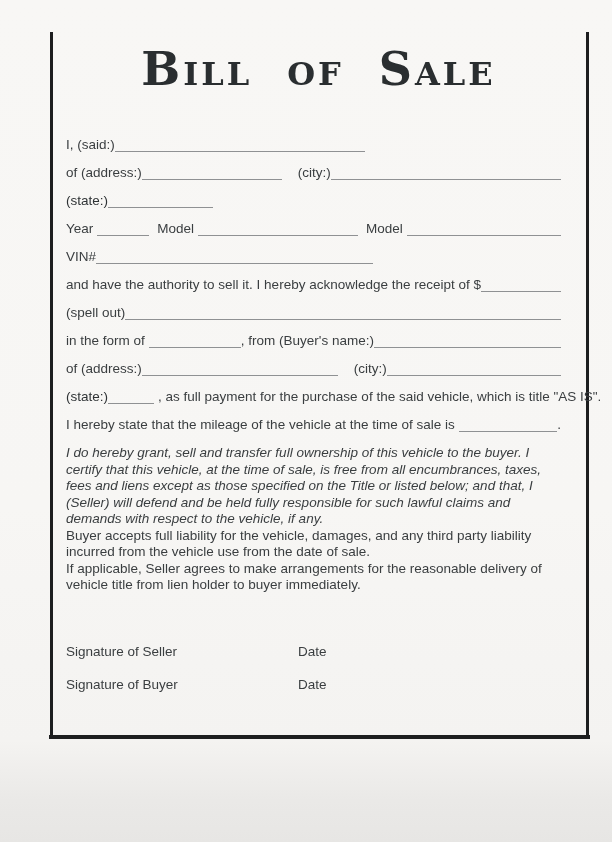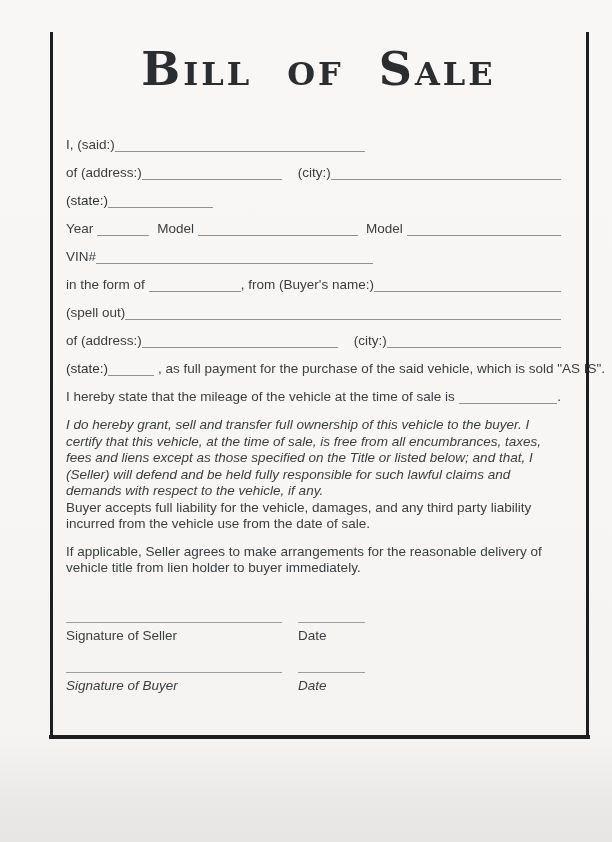--- a/index.html
+++ b/index.html
@@ -61,28 +61,28 @@
   .grow{flex:1 1 auto;}
   .w250{width:250px;} .w140{width:140px;} .w105{width:105px;}
   .w52{width:52px;} .w160{width:160px;} .w277{width:277px;}
   .w92{width:92px;} .w196{width:196px;} .w46{width:46px;}
   .ml4{margin-left:4px;} .ml6{margin-left:16px;} .ml8{margin-left:8px;}
 
   .para{
     line-height:16.5px;
   }
   .para.first{margin-top:6px;font-style:italic;}
-  .para.third{margin-top:11px;}
+  .para.third{}
 
   .sig-row{
     display:flex;gap:16px;
     margin-top:45px;
   }
-  .sig-row.buyer{margin-top:29px;font-style:italic;}
-  .sig-col{display:flex;flex-direction:column;}
+  .sig-row.buyer{margin-top:13px;}
+  .sig-col{display:flex;flex-direction:row;}
   .sig-col.sig{width:216px;}
   .sig-col.date{width:67px;}
   .sig-line{border-top:1.2px solid var(--sigline);height:0;}
   .sig-label{padding-top:5px;font-size:13.5px;color:var(--ink);}
 </style>
 </head>
 <body>
 
 <div class="page">
 
@@ -118,44 +118,48 @@
         <span class="blank w160 ml4"></span>
         <span class="lbl ml8">Model</span>
         <span class="blank grow ml4"></span>
     </div>
 
     <div class="row">
       <span class="lbl">VIN#</span>
         <span class="blank w277"></span>
     </div>
 
+    <div class="row">
+      <span class="lbl">and have the authority to sell it. I hereby acknowledge the receipt of $</span>
+        <span class="blank grow"></span>
+    </div>
+
+    <div class="row">
+      <span class="lbl">(spell out)</span>
+        <span class="blank grow"></span>
+    </div>
 
     <div class="row">
       <span class="lbl">in the form of</span>
         <span class="blank w92 ml4"></span>
         <span class="lbl">, from (Buyer's name:)</span>
-        <span class="blank grow"></span>
-    </div>
-
-    <div class="row">
-      <span class="lbl">(spell out)</span>
         <span class="blank grow"></span>
     </div>
 
     <div class="row">
       <span class="lbl">of (address:)</span>
         <span class="blank w196"></span>
         <span class="lbl ml6">(city:)</span>
         <span class="blank grow"></span>
     </div>
 
     <div class="row">
       <span class="lbl bold">(state:)</span>
         <span class="blank w46"></span>
-        <span class="lbl ml4">, as full payment for the purchase of the said vehicle, which is sold "AS IS".</span>
+        <span class="lbl ml4">, as full payment for the purchase of the said vehicle, which is title "AS IS".</span>
     </div>
 
     <div class="row">
       <span class="lbl">I hereby state that the mileage of the vehicle at the time of sale is</span>
         <span class="blank grow ml4"></span>
         <span class="lbl">.</span>
     </div>
 
     <p class="para first">I do hereby grant, sell and transfer full ownership of this vehicle to the buyer. I certify that this vehicle, at the time of sale, is free from all encumbrances, taxes, fees and liens except as those specified on the Title or listed below; and that, I (Seller) will defend and be held fully responsible for such lawful claims and demands with respect to the vehicle, if any.</p>
 

